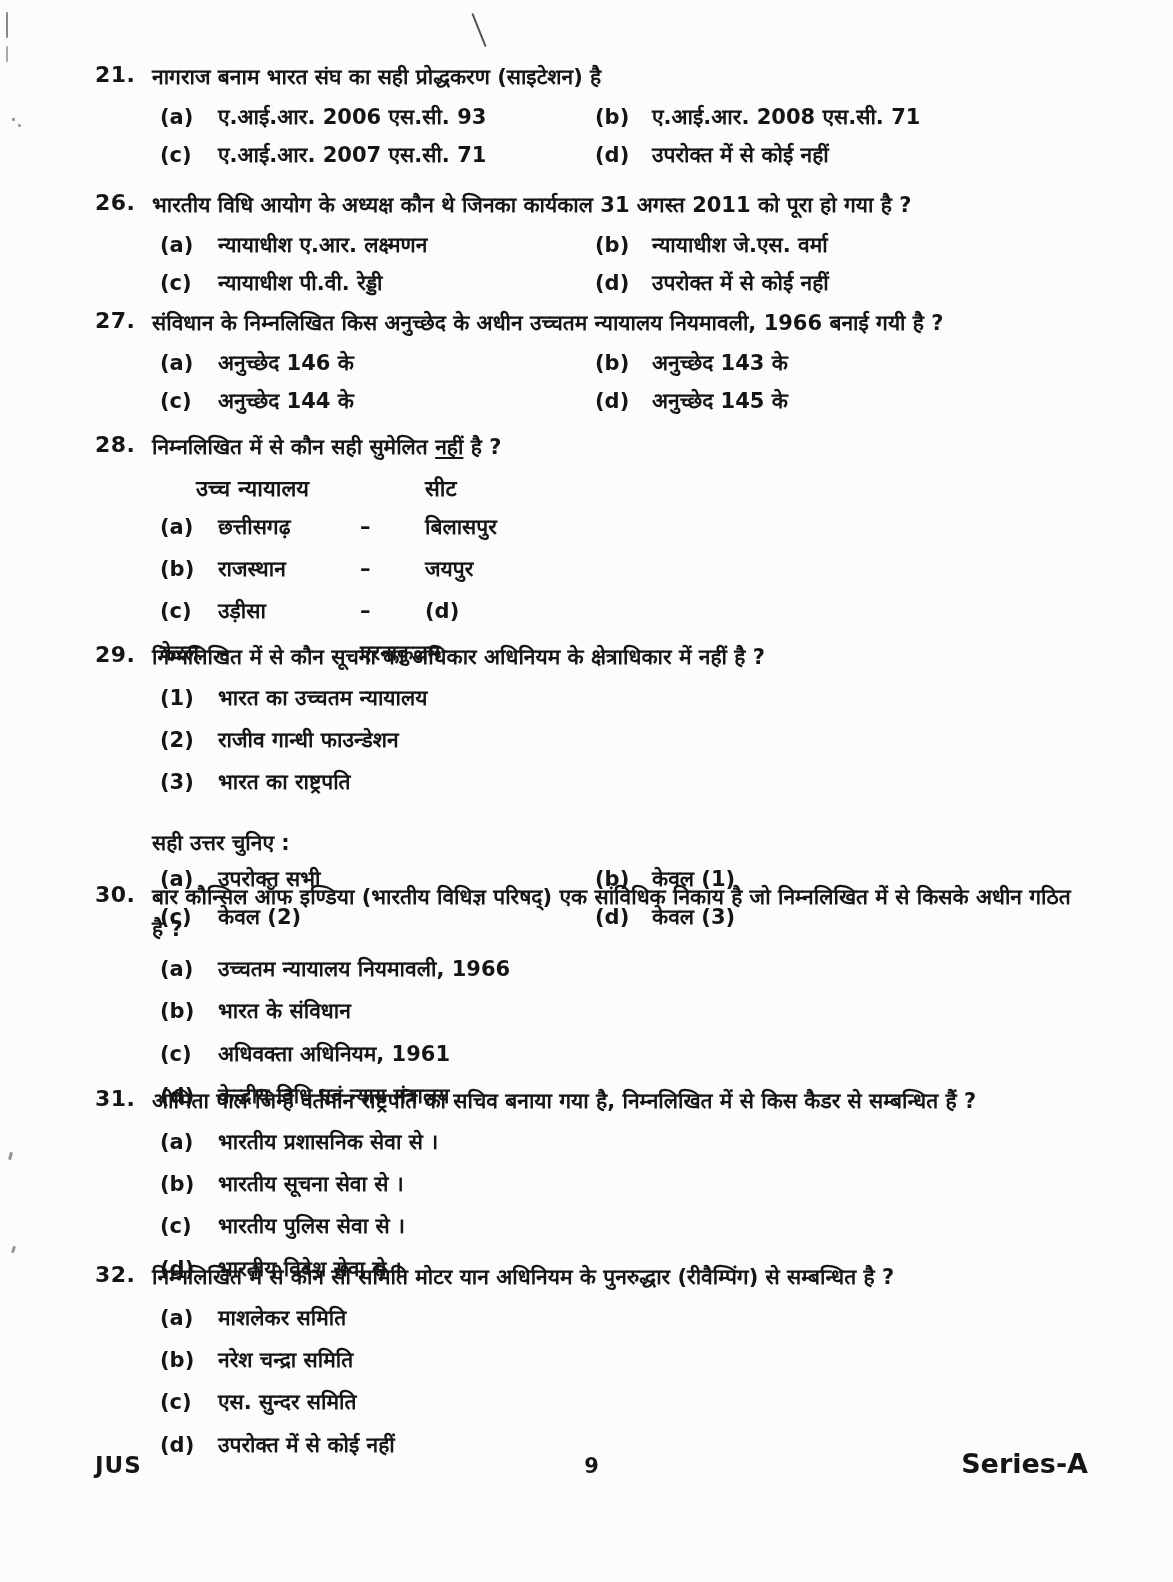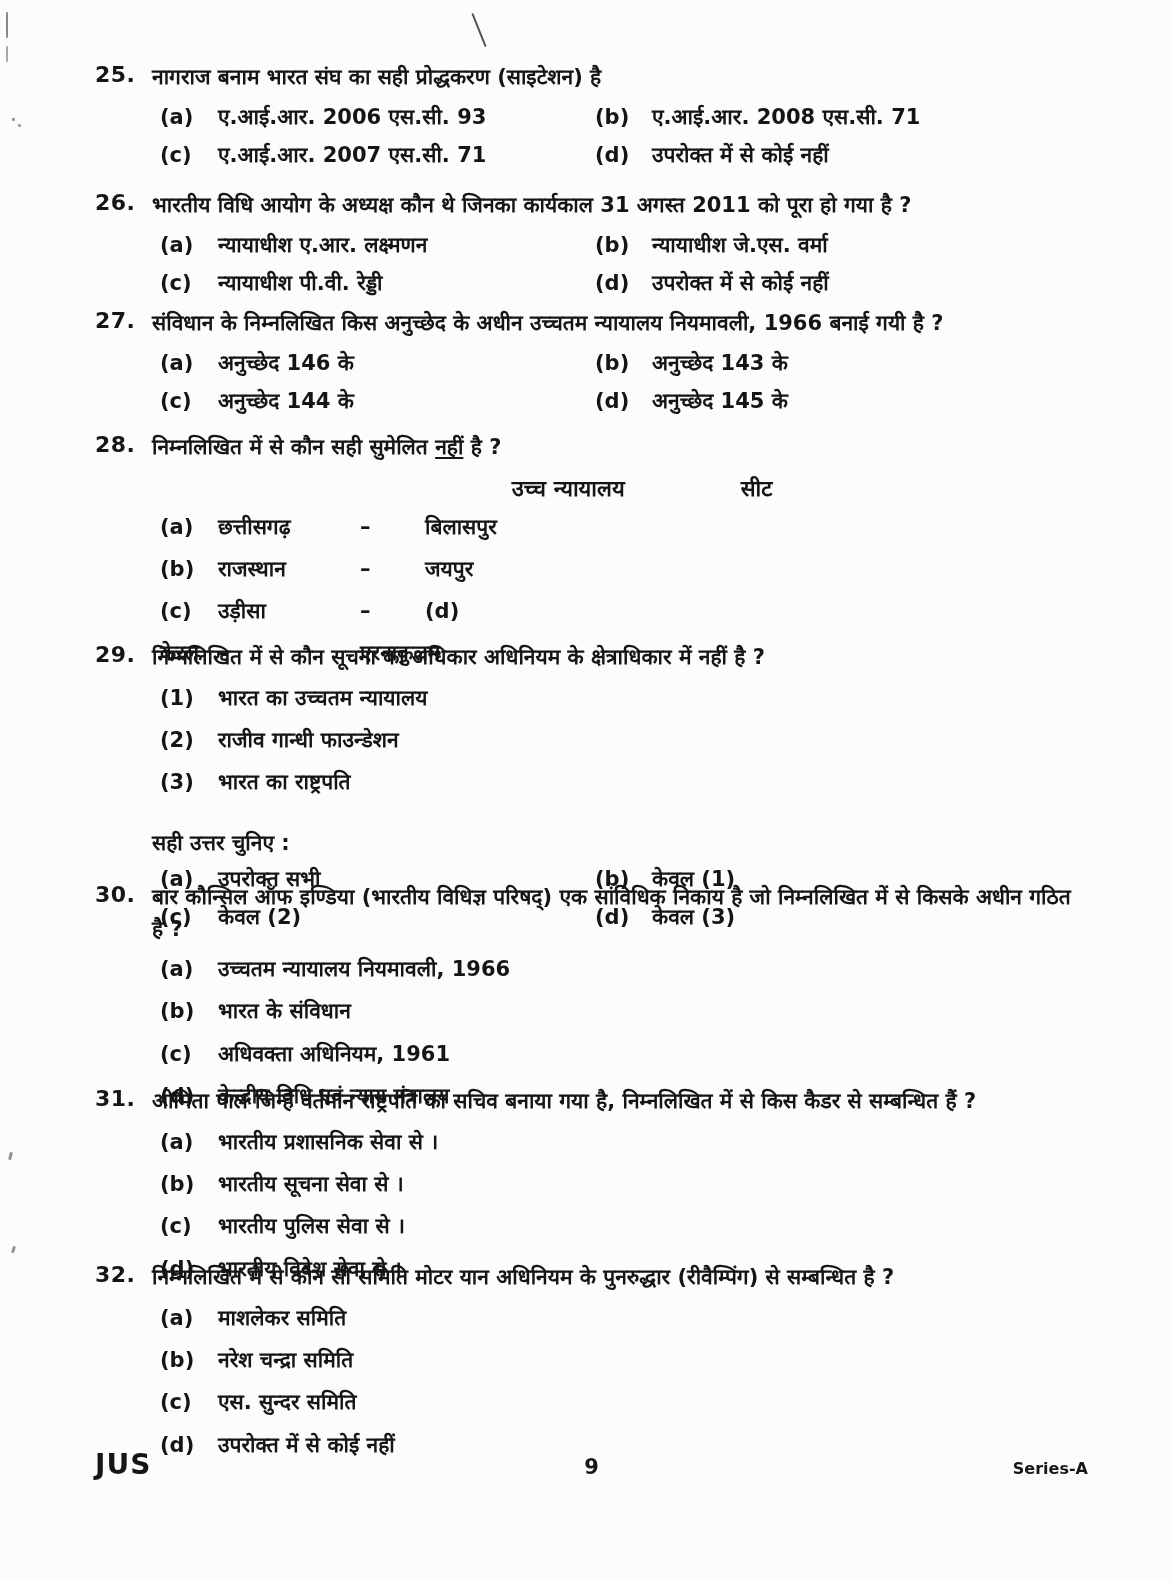--- a/index.html
+++ b/index.html
@@ -25,38 +25,38 @@
     font-weight:bold;font-size:21px;line-height:1.4;
   }
   
   .opts1{
     display:grid;
     grid-template-columns:58px auto;
     padding-left:8px;margin-top:10px;row-gap:13px;
     font-weight:bold;font-size:21px;line-height:1.4;
   }
   
-  .match-header{display:flex;margin-left:44px;margin-top:8px;font-weight:bold;font-size:22px;justify-content:center;}
+  .match-header{display:flex;margin-left:44px;margin-top:8px;font-weight:bold;font-size:22px;}
   .match-header .hl{width:229px;}
   .match-rows{
     display:grid;
     grid-template-columns:58px 142px 65px auto;
     padding-left:8px;margin-top:12px;row-gap:15px;
     font-weight:bold;font-size:21px;line-height:1.3;
   }
   .prompt{font-weight:bold;font-size:21px;margin-top:30px;}
 
   .footer{
     position:absolute;left:95px;top:1448px;width:993px;
     display:flex;align-items:baseline;
     font-weight:bold;font-size:21px;
   }
-  .footer .f-left{width:300px;font-size:28px;letter-spacing:1px;}
+  .footer .f-left{width:300px;font-size:23px;letter-spacing:1px;}
   .footer .f-center{flex:1;text-align:center;}
-  .footer .f-right{width:300px;text-align:right;font-size:16px;}
+  .footer .f-right{width:300px;text-align:right;font-size:27px;}
 
   
   .artifact{position:absolute;background:#2a2a2a;border-radius:1px;}
   .a-diag{left:478px;top:12px;width:2px;height:36px;transform:rotate(-22deg);opacity:.8;}
   .a-edge1{left:6px;top:12px;width:2px;height:26px;opacity:.55;}
   .a-edge2{left:6px;top:46px;width:2px;height:16px;opacity:.4;}
   .a-dot1{left:12px;top:118px;width:3px;height:3px;opacity:.5;}
   .a-dot2{left:18px;top:124px;width:3px;height:3px;opacity:.45;}
   .a-dot3{left:9px;top:1152px;width:3px;height:8px;opacity:.5;transform:rotate(14deg);}
   .a-dot4{left:12px;top:1246px;width:3px;height:7px;opacity:.5;transform:rotate(18deg);}
@@ -66,21 +66,21 @@
 
 <div class="artifact a-diag"></div>
 <div class="artifact a-edge1"></div>
 <div class="artifact a-edge2"></div>
 <div class="artifact a-dot1"></div>
 <div class="artifact a-dot2"></div>
 <div class="artifact a-dot3"></div>
 <div class="artifact a-dot4"></div>
 
 <div class="question" style="top:62px">
-  <div class="qnum">25.</div>
+  <div class="qnum">21.</div>
   <div class="qbody">
     <div class="qtext">नागराज बनाम भारत संघ का सही प्रोद्धकरण (साइटेशन) है</div>
     <div class="opts2">
       <span>(a)</span>
       <span>ए.आई.आर. 2006 एस.सी. 93</span>
       <span>(b)</span>
       <span>ए.आई.आर. 2008 एस.सी. 71</span>
       <span>(c)</span>
       <span>ए.आई.आर. 2007 एस.सी. 71</span>
       <span>(d)</span>

